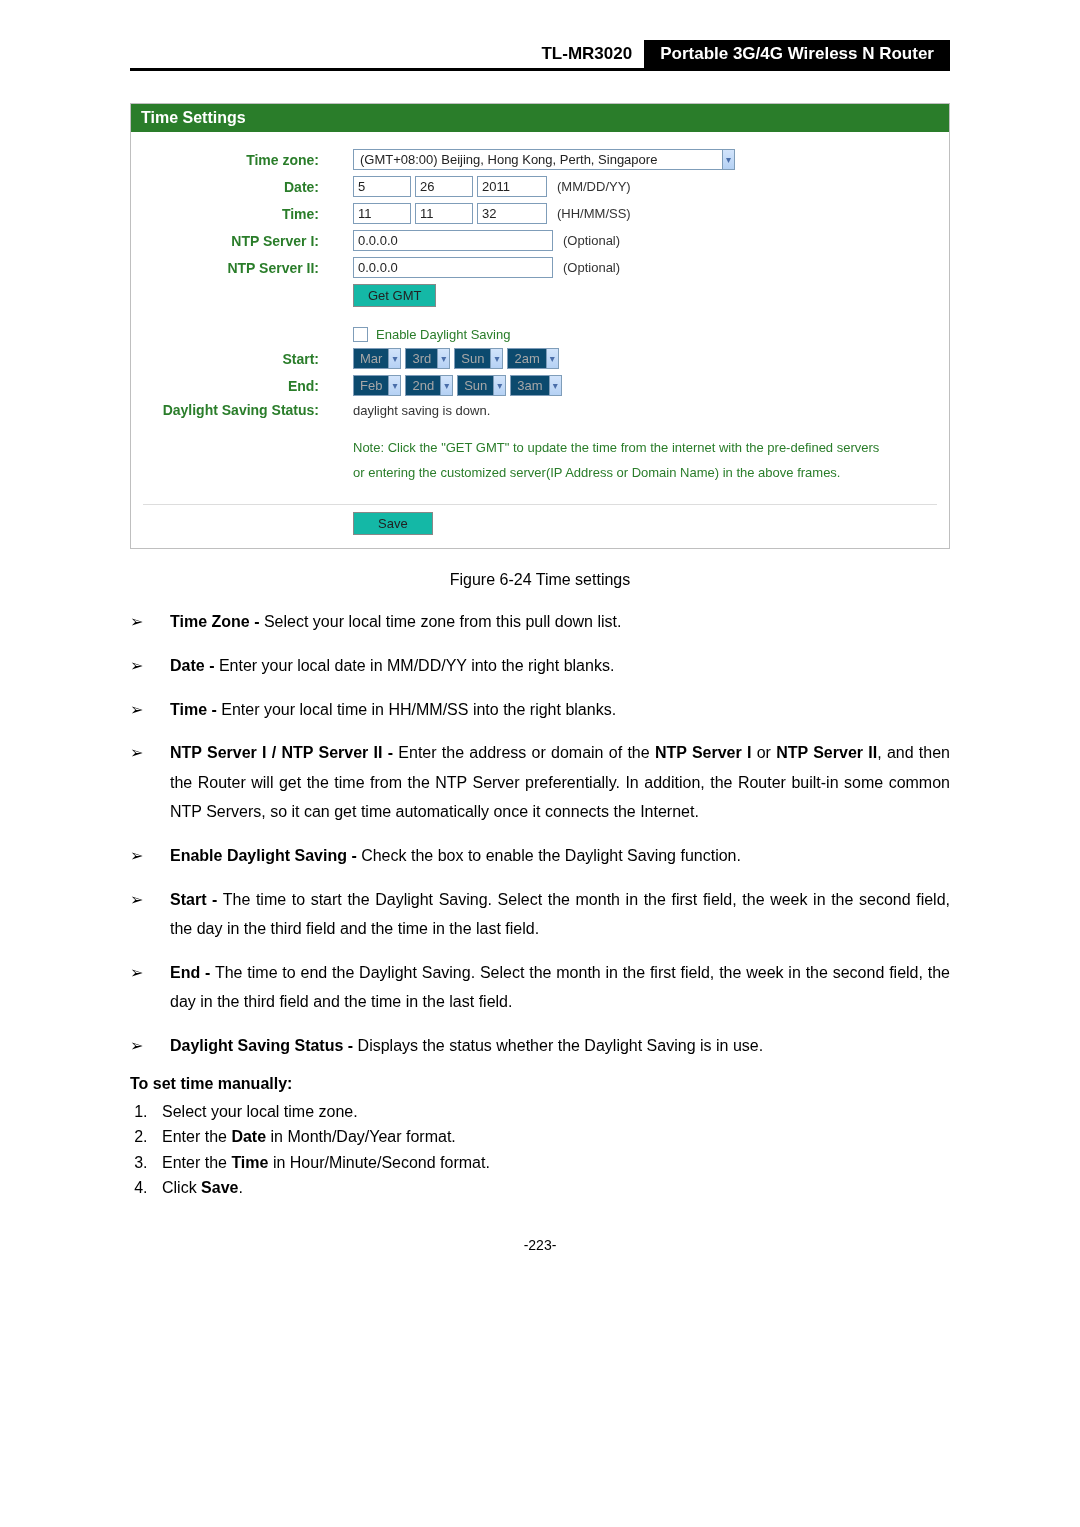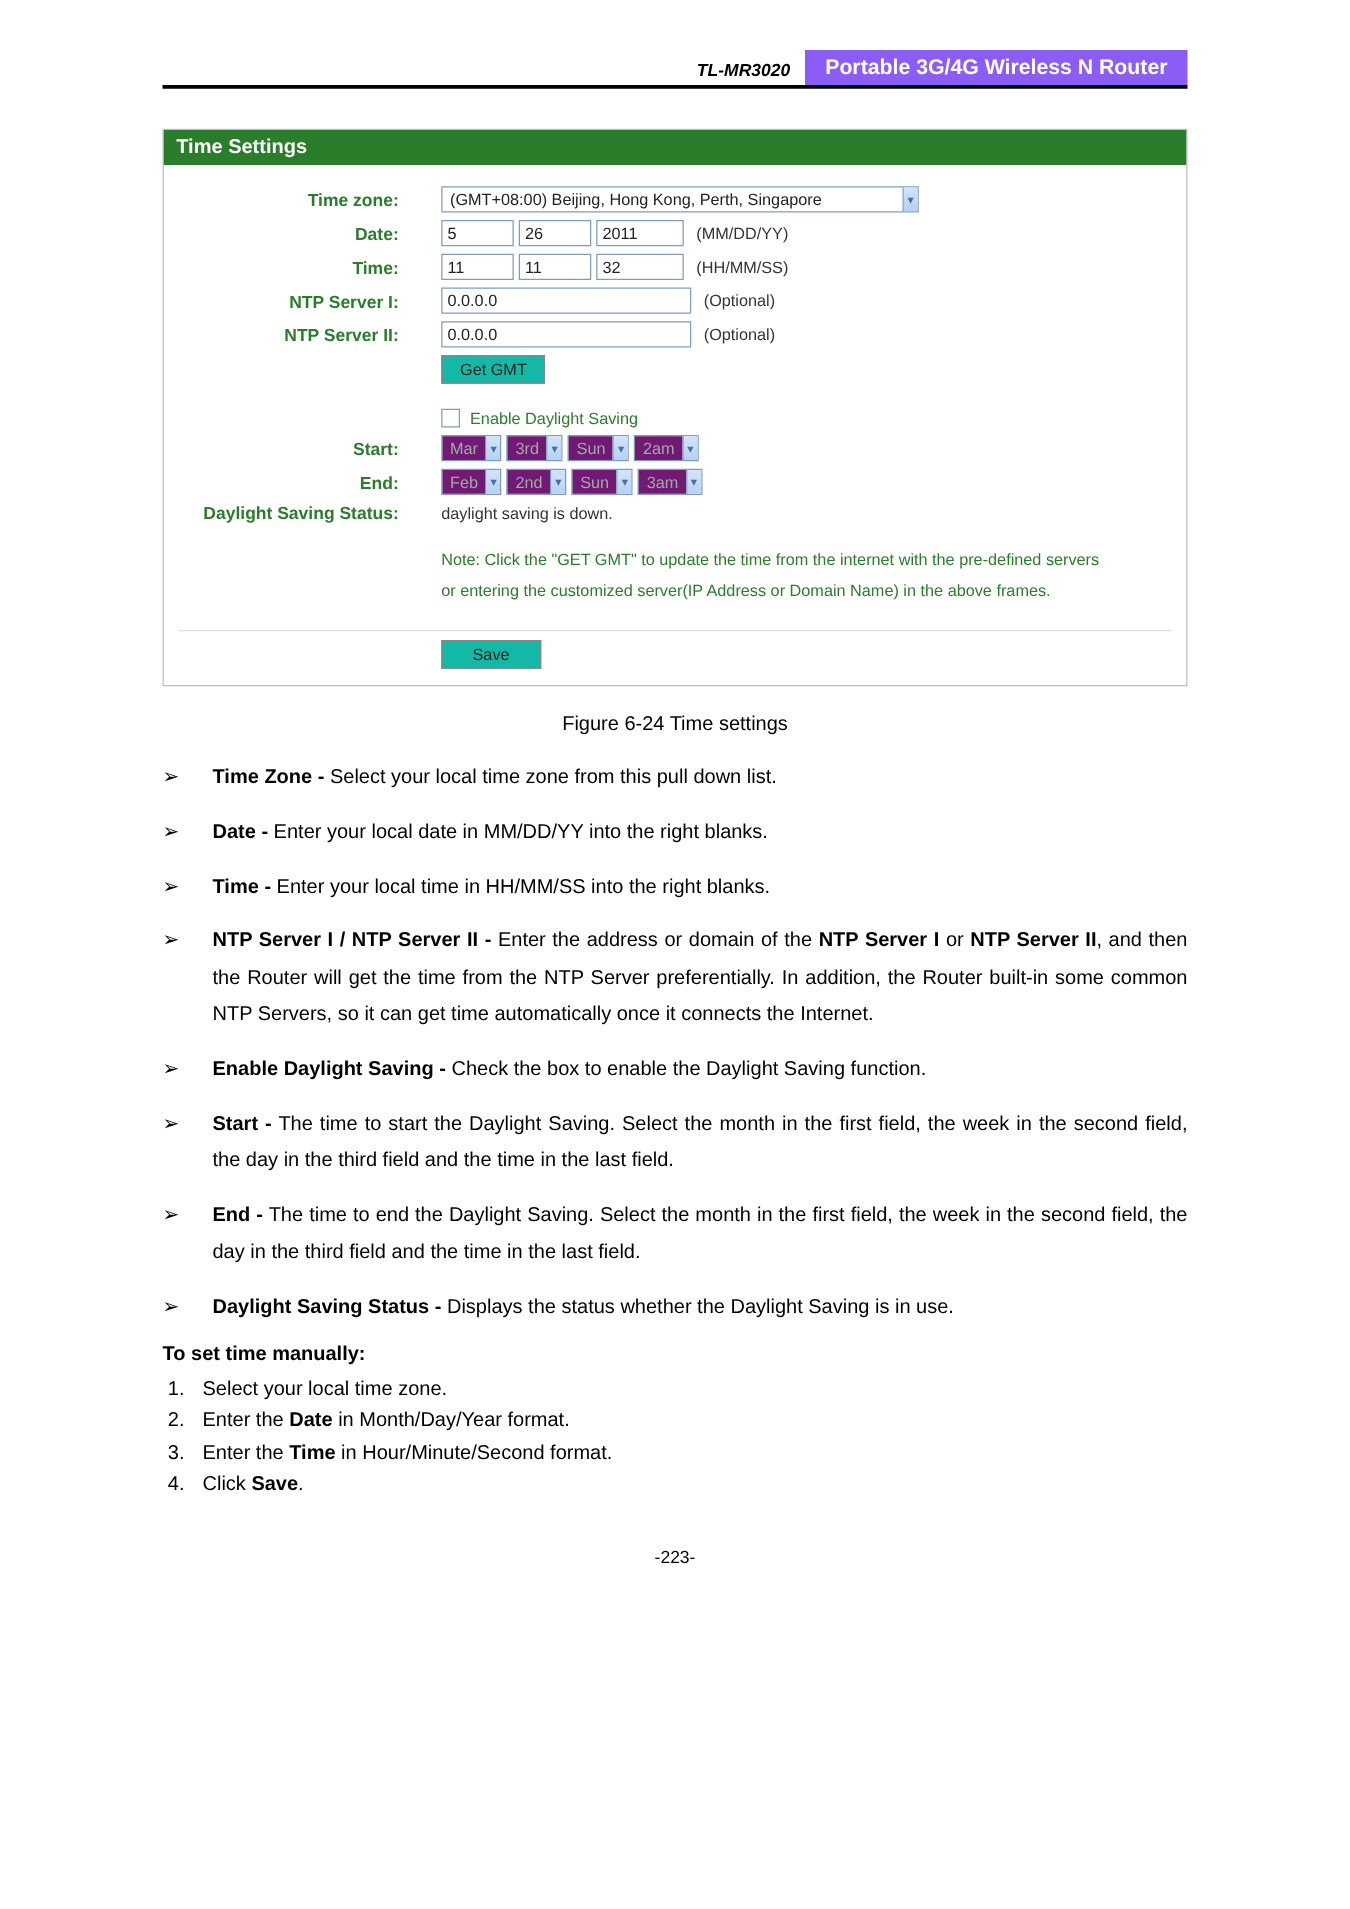--- a/index.html
+++ b/index.html
@@ -13,27 +13,26 @@
       padding: 40px 130px 40px 130px;
     }
     .header-bar {
       display: flex;
       border-bottom: 3px solid #000;
       align-items: flex-end;
       padding-bottom: 0;
     }
     .header-model {
       font-weight: bold;
-      font-size: 14px;
+      font-size: 17px;
       padding: 4px 12px;
       color: #000;
-      font-style: italic;
     }
     .header-desc {
-      background: #8b5cf6;
+      background: #000000;
       color: #fff;
       font-weight: bold;
       font-size: 17px;
       padding: 4px 16px;
       flex: 0 0 auto;
     }
     .header-spacer { flex: 1; }
     .panel {
       border: 1px solid #bfbfbf;
       margin-top: 32px;
@@ -85,21 +84,21 @@
       display: inline-flex;
       border: 1px solid #7f9db9;
       font-size: 13px;
       background: #fff;
       align-items: stretch;
     }
     .select-box .sel-text {
       padding: 2px 6px;
       color: #222;
     }
-    .select-box.disabled .sel-text { color:#a7a7a7; background:#701a75;}
+    .select-box.disabled .sel-text { color:#a7a7a7; background:#0c4a6e;}
     .select-arrow {
       background: linear-gradient(#d2e4fb,#b5d1f4);
       border-left: 1px solid #7f9db9;
       padding: 0 3px;
       display:flex;align-items:center;justify-content:center;
     }
     .select-arrow span {
       color:#4a6ea9;font-size:10px;
     }
     .btn {

